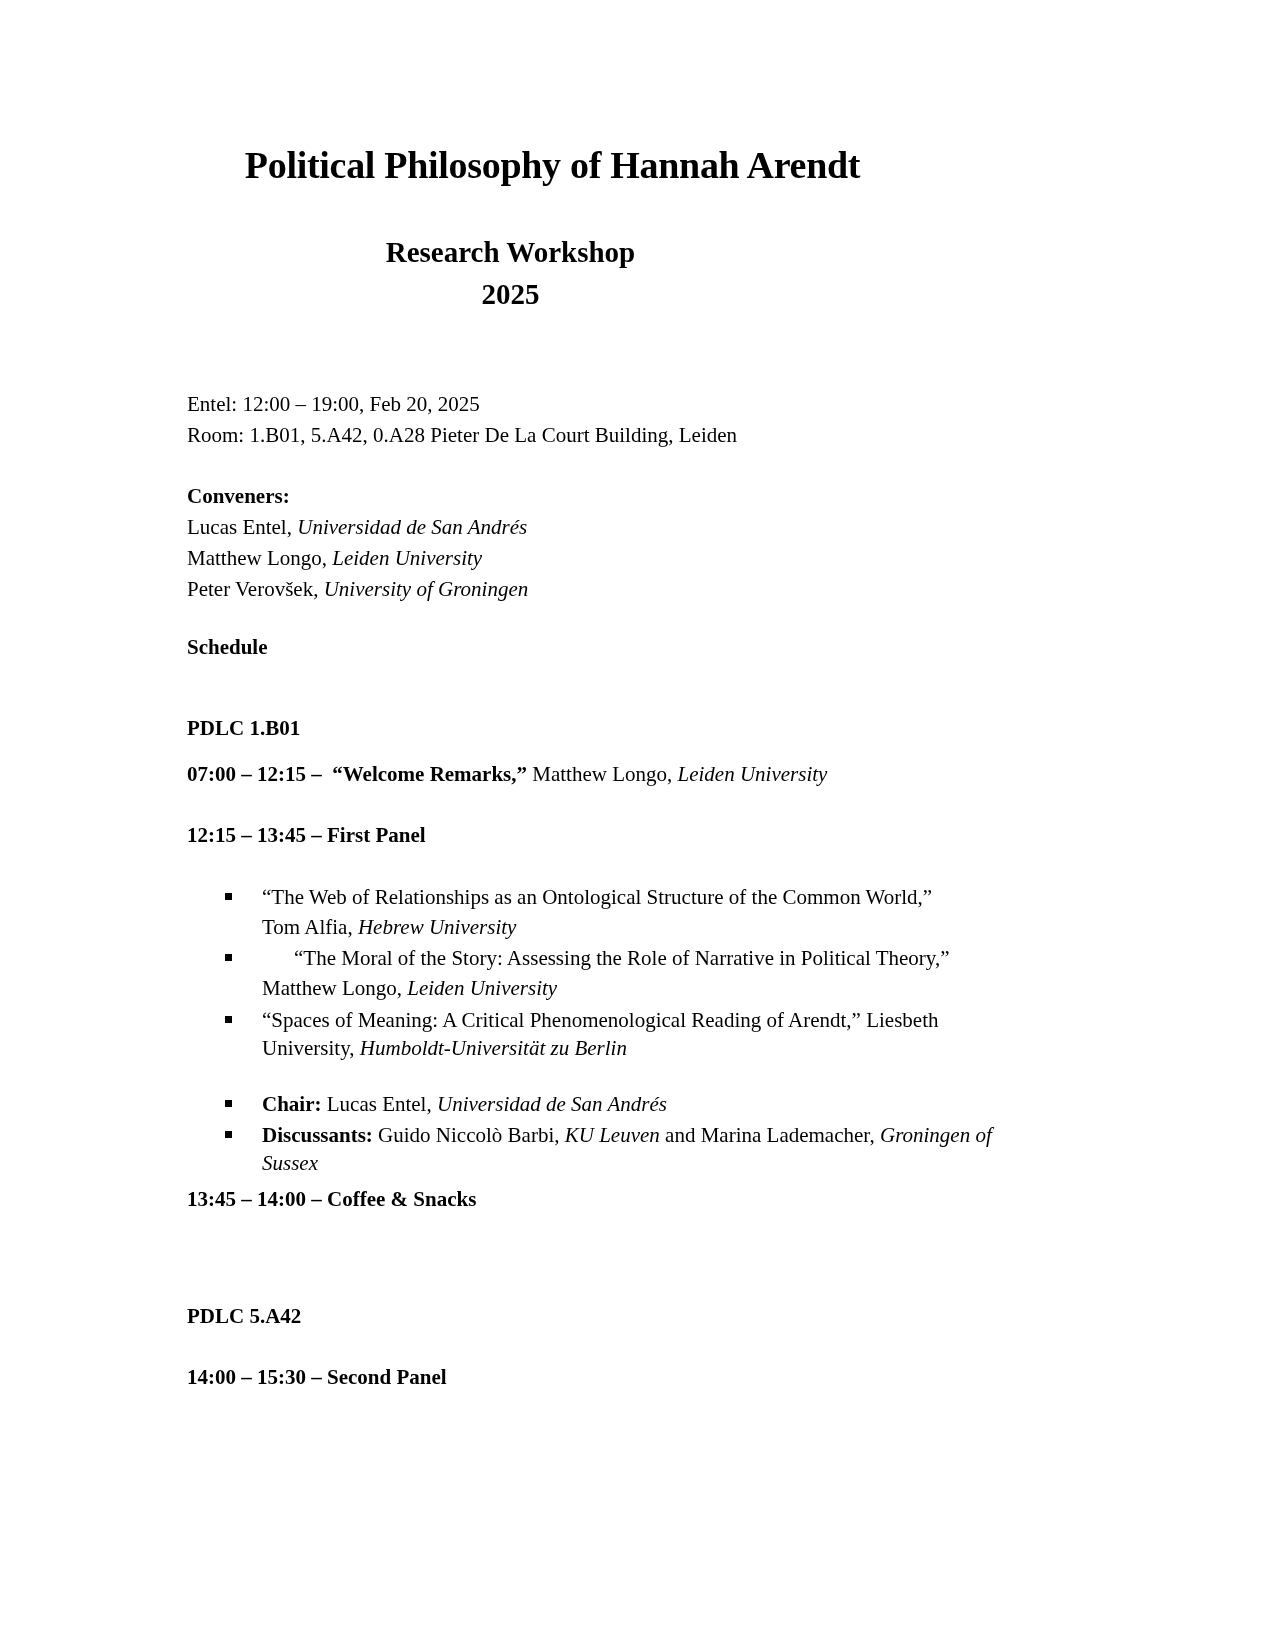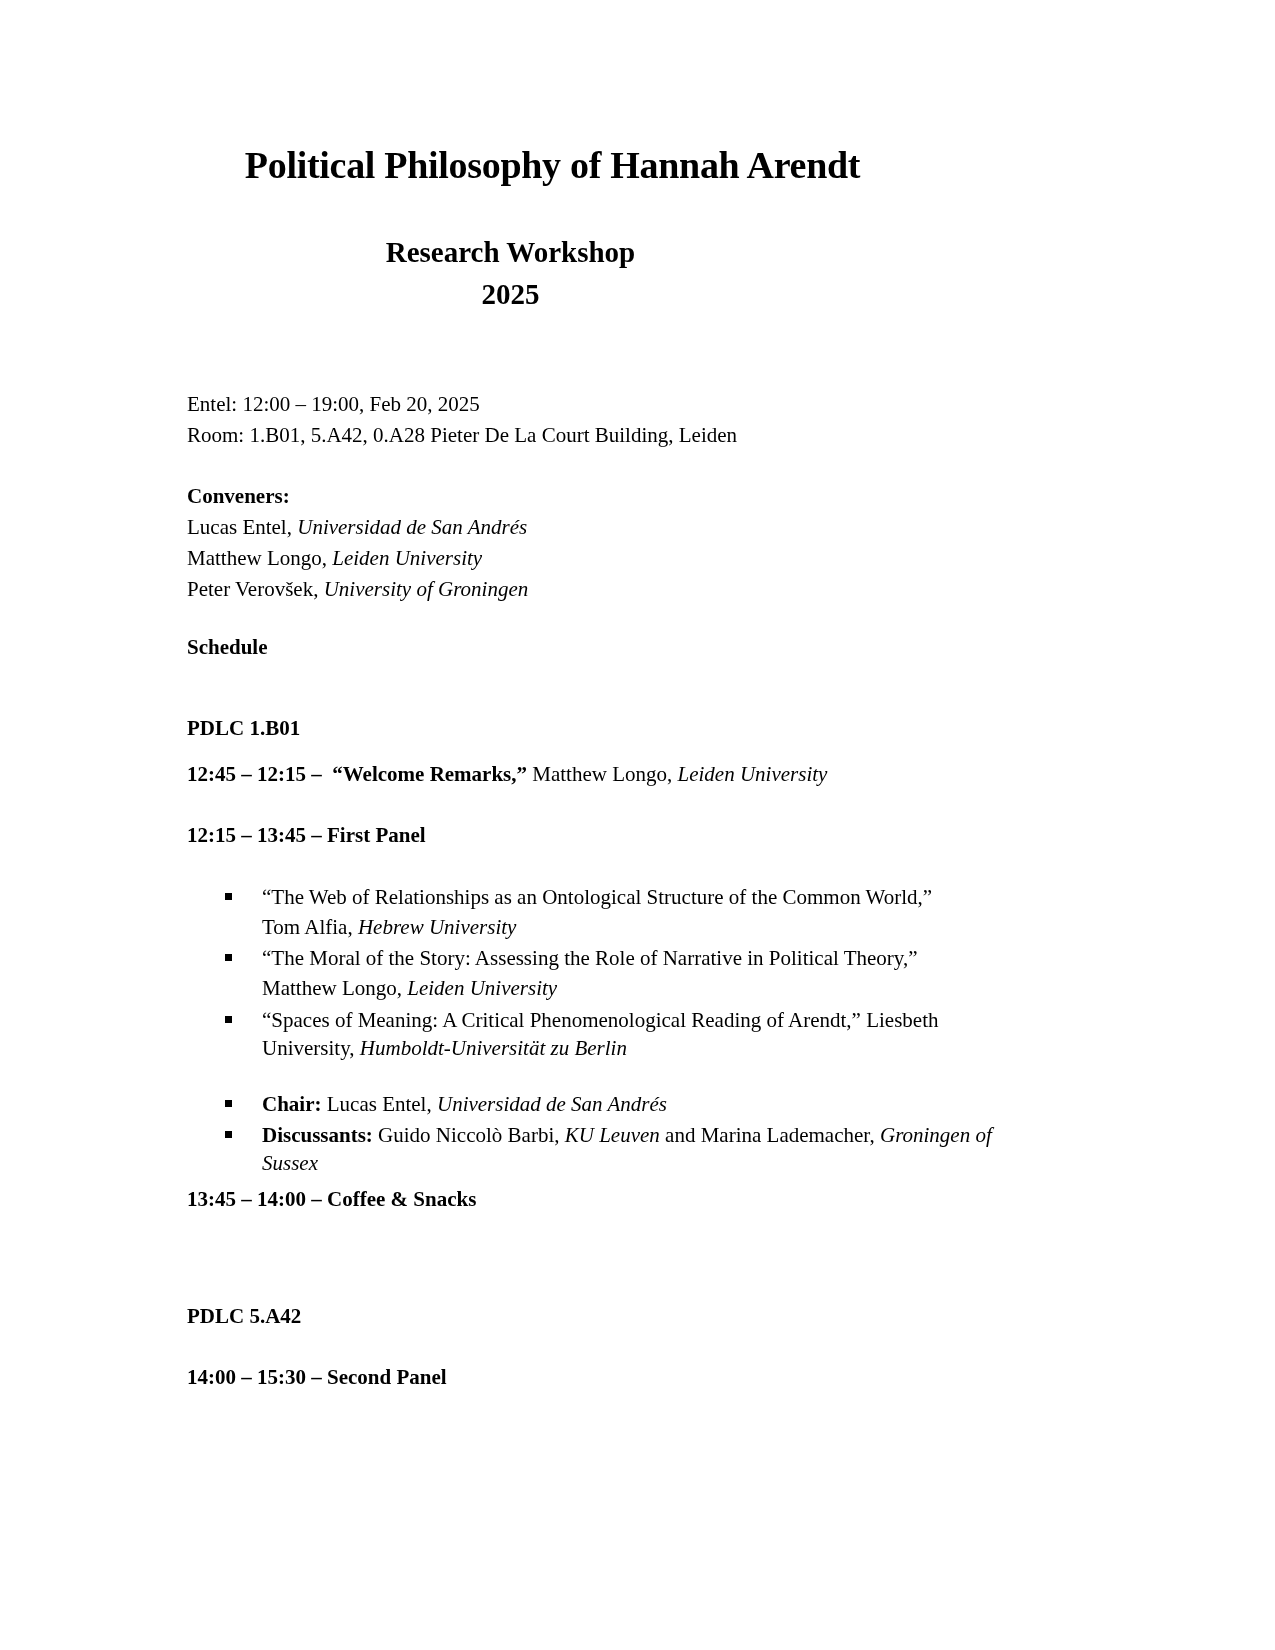--- a/index.html
+++ b/index.html
@@ -53,40 +53,40 @@
 <div class="abs line" style="top:574px;">
   <span>Peter Verovšek,</span>
   <span class="i">University of Groningen</span>
 </div>
 
 <div class="abs line b" style="top:632px;">Schedule</div>
 
 <div class="abs line b" style="top:697px;margin-top:16px;">PDLC 1.B01</div>
 
 <div class="abs line" style="top:759px;">
-  <span class="b">12:45 – 12:15 –</span>&nbsp;
+  <span class="b">07:00 – 12:15 –</span>&nbsp;
   <span class="b">“Welcome Remarks,”</span>
   <span>Matthew Longo,</span>
   <span class="i">Leiden University</span>
 </div>
 
 <div class="abs line b" style="top:820px;">
   <span>12:15 – 13:45 –</span>
   <span>First Panel</span>
 </div>
 
 <div class="bullet" style="top:893px;"></div>
 <div class="abs item" style="top:882px;">“The Web of Relationships as an Ontological Structure of the Common World,”</div>
 <div class="abs item" style="top:912px;">
   <span>Tom Alfia,</span>
   <span class="i">Hebrew University</span>
 </div>
 
 <div class="bullet" style="top:954px;"></div>
-<div class="abs item" style="top:943px;">“The Moral of the Story: Assessing the Role of Narrative in Political Theory,”</div>
+<div class="abs item" style="top:943px;margin-left:32px;">“The Moral of the Story: Assessing the Role of Narrative in Political Theory,”</div>
 <div class="abs item" style="top:973px;">
   <span>Matthew Longo,</span>
   <span class="i">Leiden University</span>
 </div>
 
 <div class="bullet" style="top:1016px;"></div>
 <div class="abs item" style="top:1005px;">“Spaces of Meaning: A Critical Phenomenological Reading of Arendt,” Liesbeth</div>
 <div class="abs item" style="top:1033px;">
   <span>University,</span>
   <span class="i">Humboldt-Universität zu Berlin</span>

